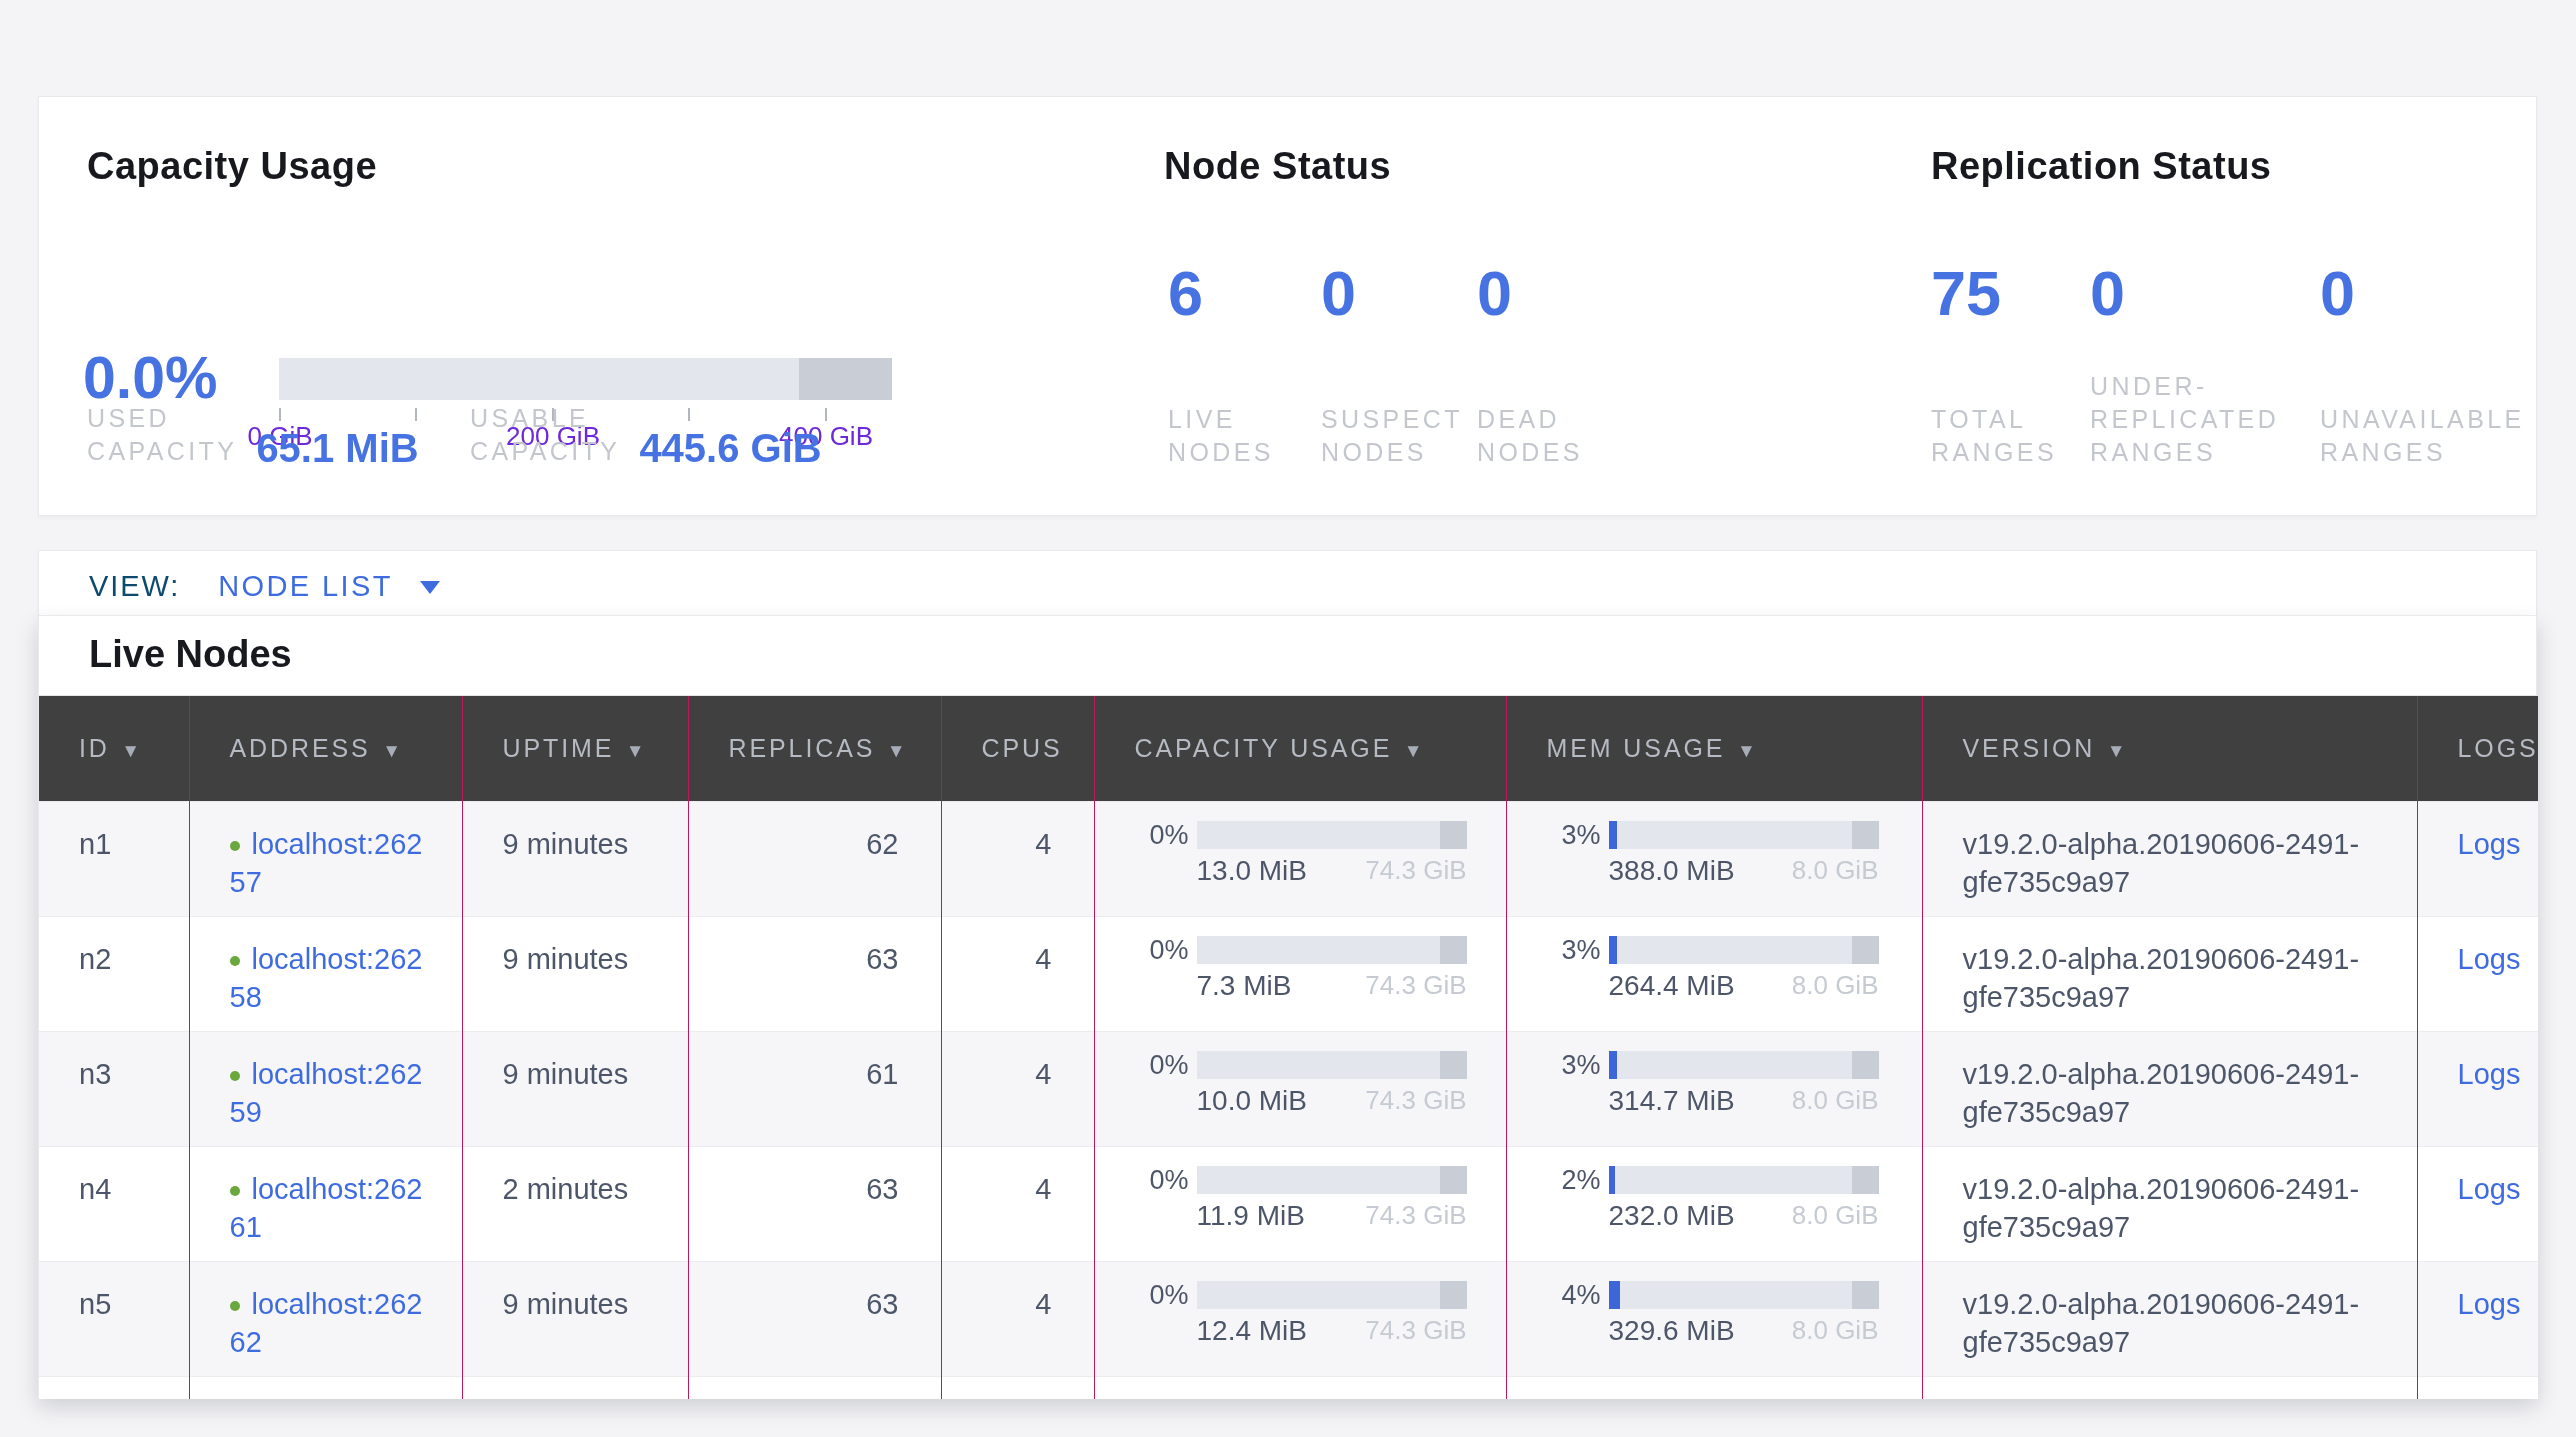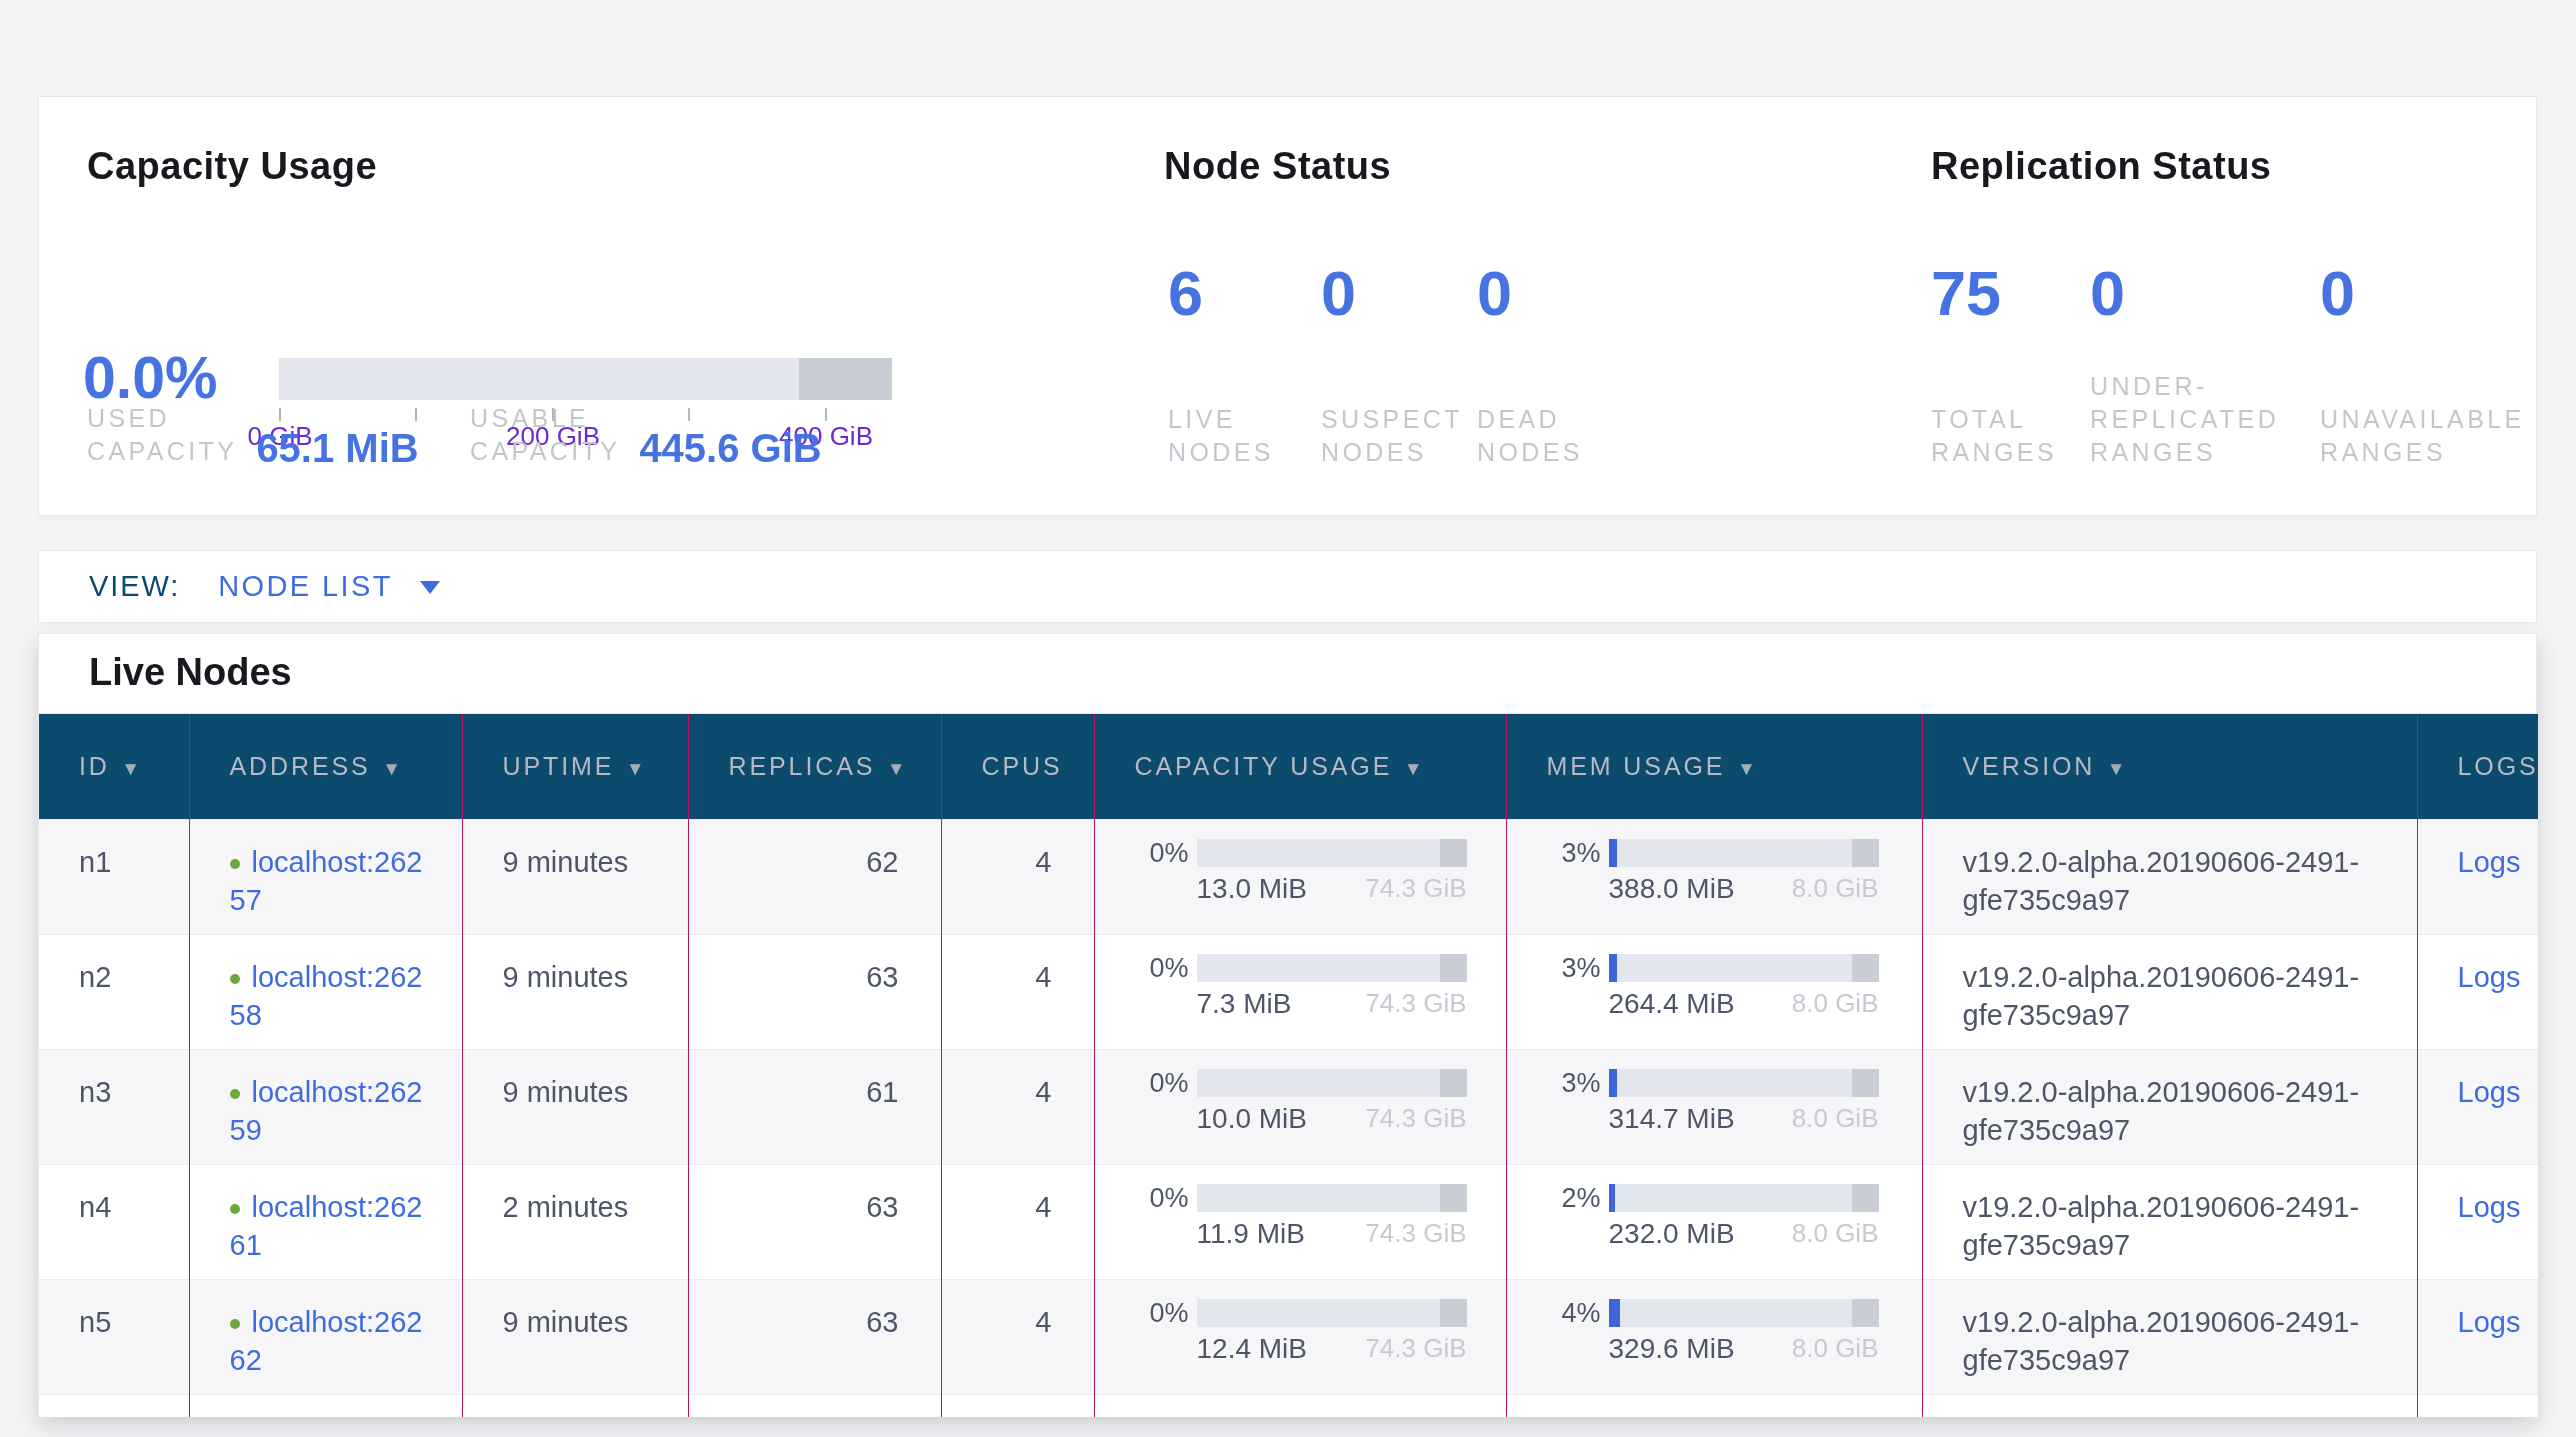--- a/index.html
+++ b/index.html
@@ -39,29 +39,29 @@
 
   
   .viewbar { top:550px; height:73px; display:flex; align-items:center; padding-left:50px; }
   .view-label { font-size:29px; letter-spacing:1.9px; color:#0c4a6e; margin-right:38px; }
   .view-select { display:flex; align-items:center; cursor:pointer; }
   .view-value { font-size:29px; letter-spacing:2.4px; color:#3e6ce0; font-weight:400; }
   .caret { width:0; height:0; border-left:10.5px solid transparent; border-right:10.5px solid transparent;
            border-top:13.4px solid #3e6ce0; margin-left:27px; margin-top:2.9px; }
 
   
-  .table-panel { top:633px; height:782px; box-shadow:0 9.6px 21px rgba(50,55,70,0.20); }
+  .table-panel { top:615px; height:782px; box-shadow:0 9.6px 21px rgba(50,55,70,0.20); }
   .tbl-title { position:absolute; left:50px; top:17px; font-size:38px; font-weight:700; color:#17191e; }
   table.nodes { position:absolute; top:79px; left:0; width:2499px; border-collapse:collapse; table-layout:fixed; }
   col.c-id{width:150px} col.c-address{width:273px} col.c-uptime{width:226px} col.c-replicas{width:253px}
   col.c-cpus{width:153px} col.c-capacity{width:412px} col.c-memory{width:416px} col.c-version{width:495px}
   col.c-logs{width:121px}
   th { height:106px; vertical-align:middle; text-align:left; padding-left:40px; font-weight:400;
        font-size:25px; letter-spacing:2.9px; color:#b5bac3; white-space:nowrap;
-       border-top:1px solid #e4e5e8; background:#0c4a6e; }
+       border-top:1px solid #e4e5e8; background:#404040; }
   th .arr { font-size:19px; color:#a6adb8; margin-left:11.5px; }
   th + th, td + td { border-left:1px solid #be185d; }
   td { height:115px; vertical-align:top; padding:23px 0 0 40px; font-size:29px; color:#4d5669;
        border-top:1px solid #ebecef; line-height:38px; }
   tr.drow:nth-child(odd) td { background:#f6f6f8; }
   tr.drow:nth-child(even) td { background:#ffffff; }
   td.c-replicas, td.c-cpus { text-align:right; padding-left:0; padding-right:42px; }
   td.c-capacity, td.c-memory { padding-top:19px; }
   tr.partial td { height:22px; padding:0; background:#ffffff; }
 

